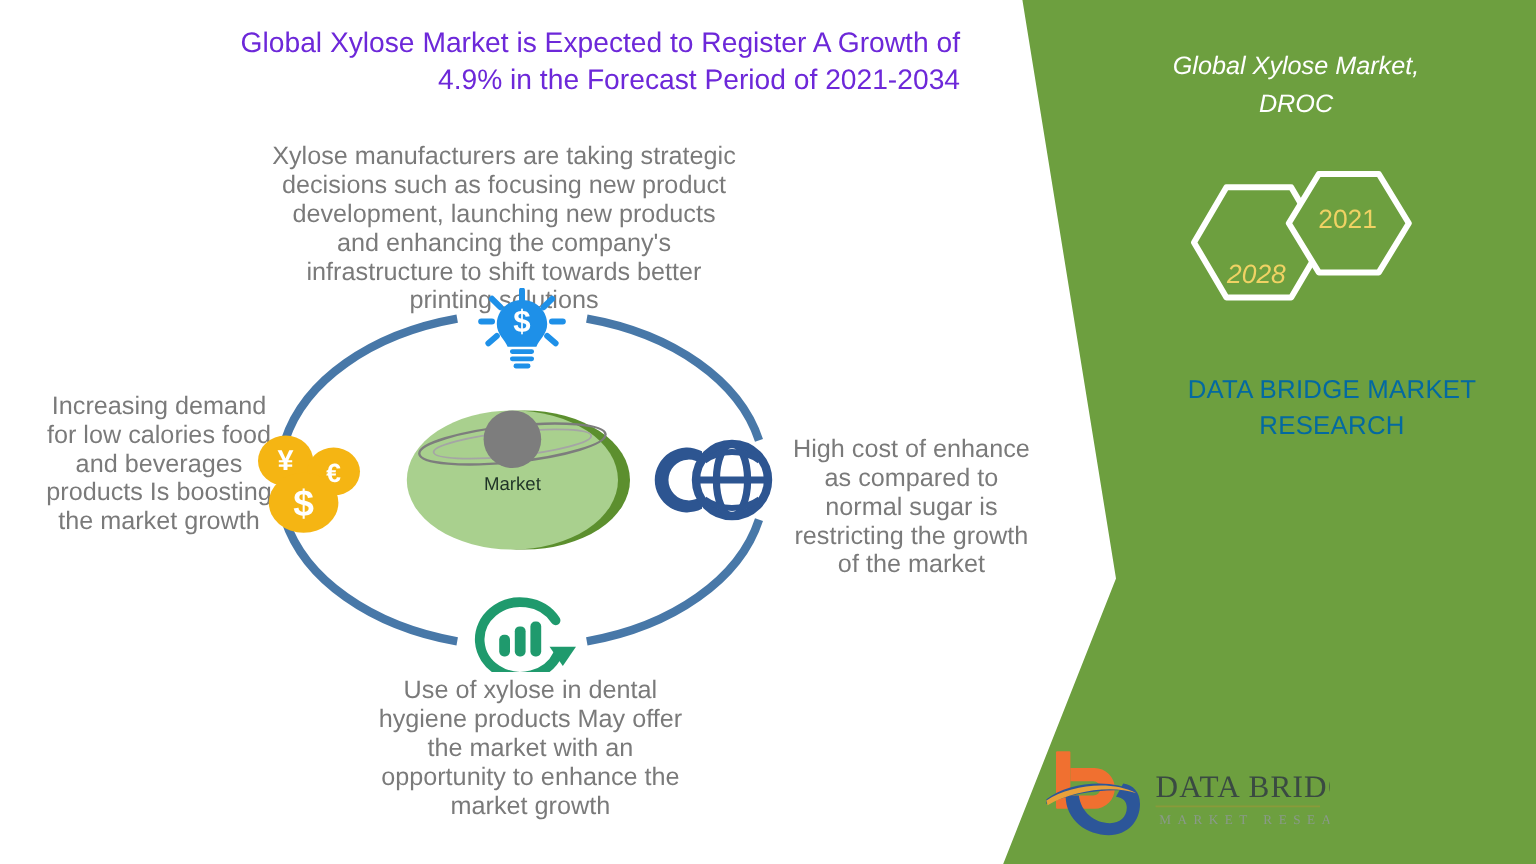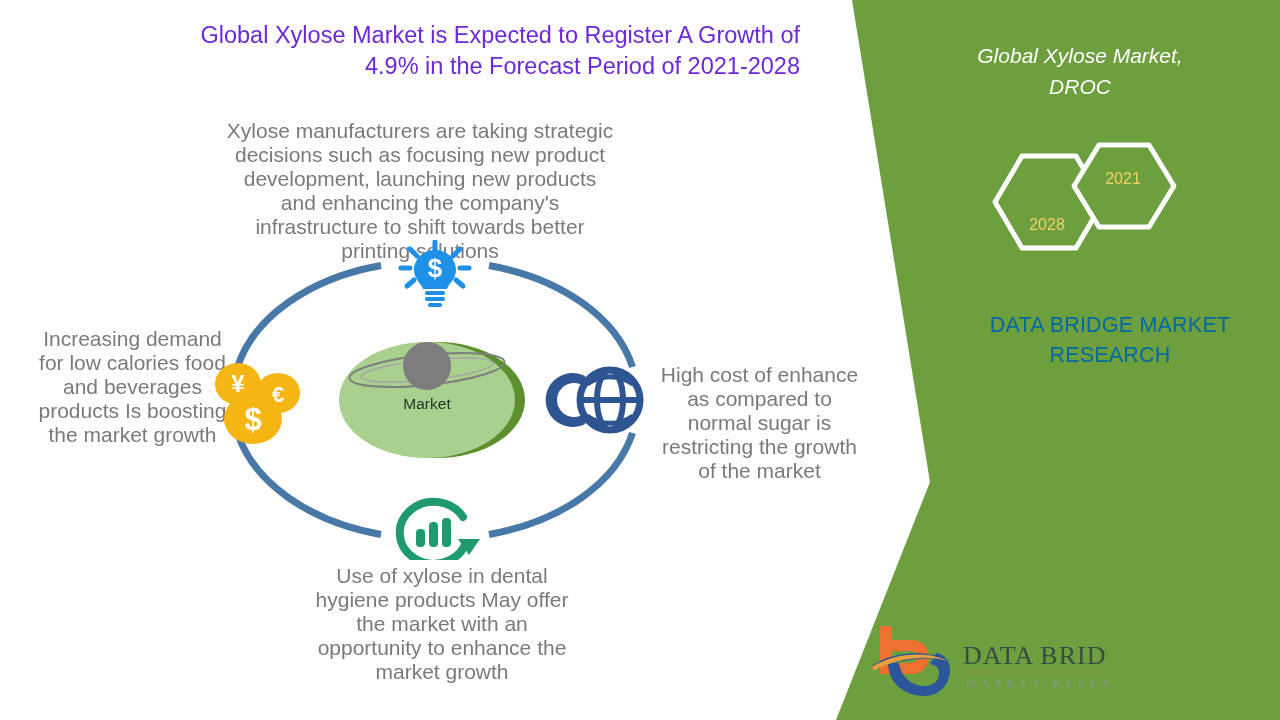--- a/index.html
+++ b/index.html
@@ -87,27 +87,27 @@
   #panel-hexes {
     position: absolute;
     left: 975px;
     top: 140px;
     width: 215px;
     height: 145px;
   }
   .hex-year {
     position: absolute;
     color: #f0d264;
-    font-size: 16px;
+    font-size: 22px;
     font-weight: 400;
     text-align: center;
     width: 80px;
   }
   #hex-year-2021 { left: 108px; top: 30px; }
-  #hex-year-2028 { left: 32px;  top: 76px; }
+  #hex-year-2028 { left: 32px;  top: 76px; font-style: italic; }
 
   #panel-brand {
     position: absolute;
     left: 960px;
     top: 310px;
     width: 300px;
     text-align: center;
     color: #0369a1;
     font-size: 21.5px;
     line-height: 30px;
@@ -126,21 +126,21 @@
 </style>
 </head>
 <body>
 
 <svg id="green-panel" viewBox="0 0 1280 720" width="1280" height="720">
   <polygon points="852,0 1280,0 1280,720 836,720 930,482" fill="#6d9f3f"></polygon>
 </svg>
 
 <div id="title">
   <div>Global Xylose Market is Expected to Register A Growth of</div>
-  <div>4.9%  in the Forecast Period of 2021-2028</div>
+  <div>4.9%  in the Forecast Period of 2021-2034</div>
 </div>
 
 <div class="body-text" id="text-driver-top">Xylose manufacturers  are taking strategic decisions such as focusing new product development, launching new products and enhancing the company's infrastructure to shift towards better printing solutions</div>
 
 <div class="body-text" id="text-driver-left">Increasing demand for low calories food and beverages products Is boosting the market growth</div>
 
 <div class="body-text" id="text-restraint">High cost of enhance as compared to normal sugar is restricting the growth of the market</div>
 
 <div class="body-text" id="text-opportunity">Use of xylose in dental hygiene products May offer the market with an opportunity to enhance the market growth</div>
 

